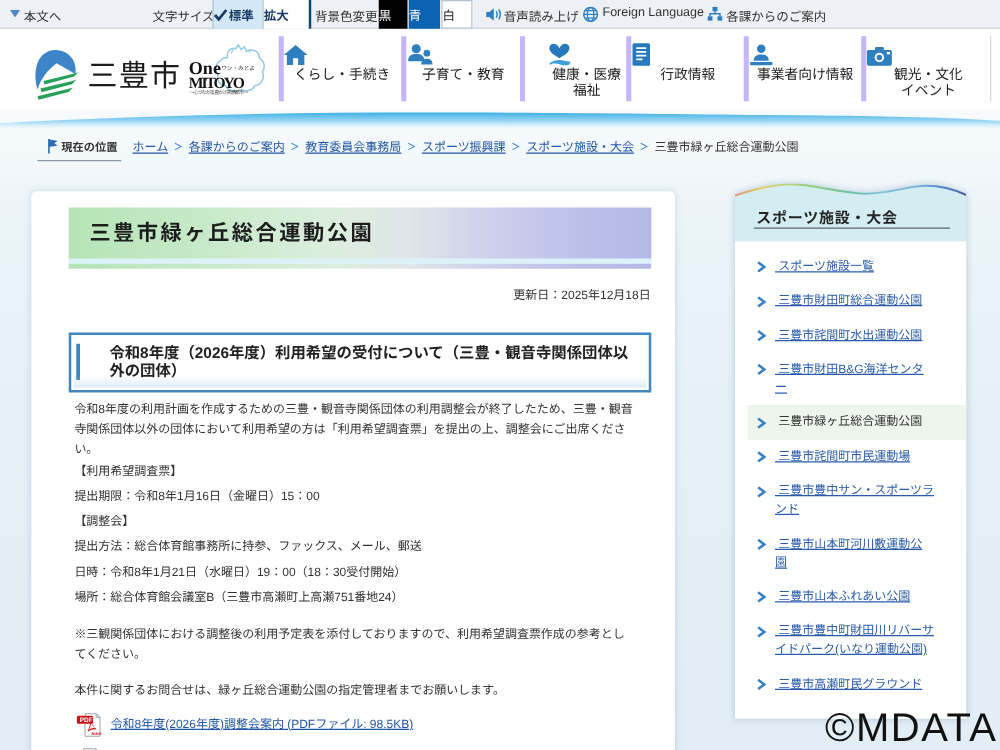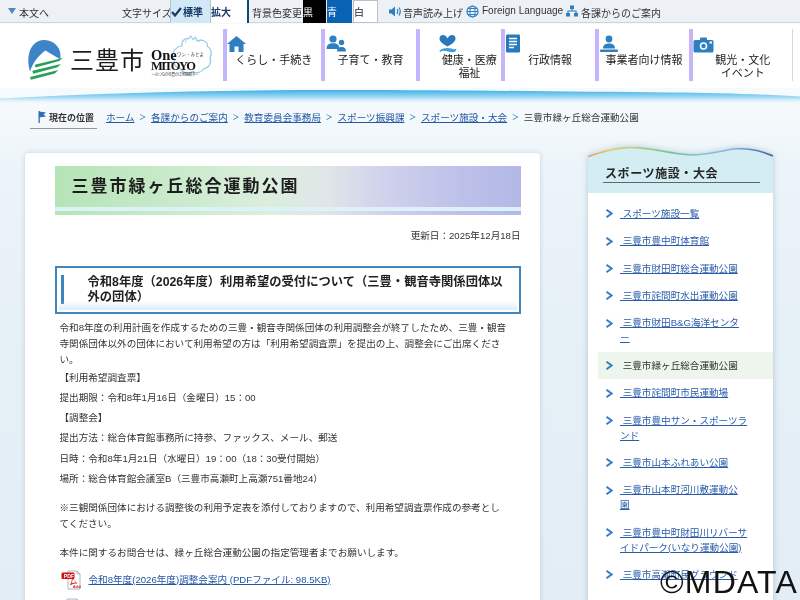--- a/index.html
+++ b/index.html
@@ -285,45 +285,42 @@
     </svg>
     <div id="side-head-rest">
         <div id="side-title">スポーツ施設・大会</div>
       </div>
     <div id="side-list">
       <div class="li"><svg class="ar" width="8" height="9" viewBox="0 0 8 9">
             <path d="M1.5 0.8 L6.5 4.5 L1.5 8.2" stroke="#3a7fc1" stroke-width="2" fill="none"></path>
           </svg><a href="#">&nbsp;スポーツ施設一覧</a></div>
       <div class="li"><svg class="ar" width="8" height="9" viewBox="0 0 8 9">
             <path d="M1.5 0.8 L6.5 4.5 L1.5 8.2" stroke="#3a7fc1" stroke-width="2" fill="none"></path>
-          </svg><a href="#">&nbsp;三豊市豊中町体育館</a></div>
-      <div class="li"><svg class="ar" width="8" height="9" viewBox="0 0 8 9">
-            <path d="M1.5 0.8 L6.5 4.5 L1.5 8.2" stroke="#3a7fc1" stroke-width="2" fill="none"></path>
           </svg><a href="#">&nbsp;三豊市財田町総合運動公園</a></div>
       <div class="li"><svg class="ar" width="8" height="9" viewBox="0 0 8 9">
             <path d="M1.5 0.8 L6.5 4.5 L1.5 8.2" stroke="#3a7fc1" stroke-width="2" fill="none"></path>
           </svg><a href="#">&nbsp;三豊市詫間町水出運動公園</a></div>
       <div class="li"><svg class="ar" width="8" height="9" viewBox="0 0 8 9">
             <path d="M1.5 0.8 L6.5 4.5 L1.5 8.2" stroke="#3a7fc1" stroke-width="2" fill="none"></path>
           </svg><a href="#">&nbsp;三豊市財田B&amp;G海洋センタ<br>ー</a></div>
       <div class="li cur"><svg class="ar" width="8" height="9" viewBox="0 0 8 9">
             <path d="M1.5 0.8 L6.5 4.5 L1.5 8.2" stroke="#3a7fc1" stroke-width="2" fill="none"></path>
           </svg><span>&nbsp;三豊市緑ヶ丘総合運動公園</span></div>
       <div class="li"><svg class="ar" width="8" height="9" viewBox="0 0 8 9">
             <path d="M1.5 0.8 L6.5 4.5 L1.5 8.2" stroke="#3a7fc1" stroke-width="2" fill="none"></path>
           </svg><a href="#">&nbsp;三豊市詫間町市民運動場</a></div>
       <div class="li"><svg class="ar" width="8" height="9" viewBox="0 0 8 9">
             <path d="M1.5 0.8 L6.5 4.5 L1.5 8.2" stroke="#3a7fc1" stroke-width="2" fill="none"></path>
           </svg><a href="#">&nbsp;三豊市豊中サン・スポーツラ<br>ンド</a></div>
       <div class="li"><svg class="ar" width="8" height="9" viewBox="0 0 8 9">
             <path d="M1.5 0.8 L6.5 4.5 L1.5 8.2" stroke="#3a7fc1" stroke-width="2" fill="none"></path>
+          </svg><a href="#">&nbsp;三豊市山本町河川敷運動公<br>園</a></div>
+      <div class="li"><svg class="ar" width="8" height="9" viewBox="0 0 8 9">
+            <path d="M1.5 0.8 L6.5 4.5 L1.5 8.2" stroke="#3a7fc1" stroke-width="2" fill="none"></path>
           </svg><a href="#">&nbsp;三豊市山本ふれあい公園</a></div>
-      <div class="li"><svg class="ar" width="8" height="9" viewBox="0 0 8 9">
-            <path d="M1.5 0.8 L6.5 4.5 L1.5 8.2" stroke="#3a7fc1" stroke-width="2" fill="none"></path>
-          </svg><a href="#">&nbsp;三豊市山本町河川敷運動公<br>園</a></div>
       <div class="li"><svg class="ar" width="8" height="9" viewBox="0 0 8 9">
             <path d="M1.5 0.8 L6.5 4.5 L1.5 8.2" stroke="#3a7fc1" stroke-width="2" fill="none"></path>
           </svg><a href="#">&nbsp;三豊市豊中町財田川リバーサ<br>イドパーク(いなり運動公園)</a></div>
       <div class="li"><svg class="ar" width="8" height="9" viewBox="0 0 8 9">
             <path d="M1.5 0.8 L6.5 4.5 L1.5 8.2" stroke="#3a7fc1" stroke-width="2" fill="none"></path>
           </svg><a href="#">&nbsp;三豊市高瀬町民グラウンド</a></div>
     </div>
   </div>
 
   <div id="wm">©MDATA</div>

